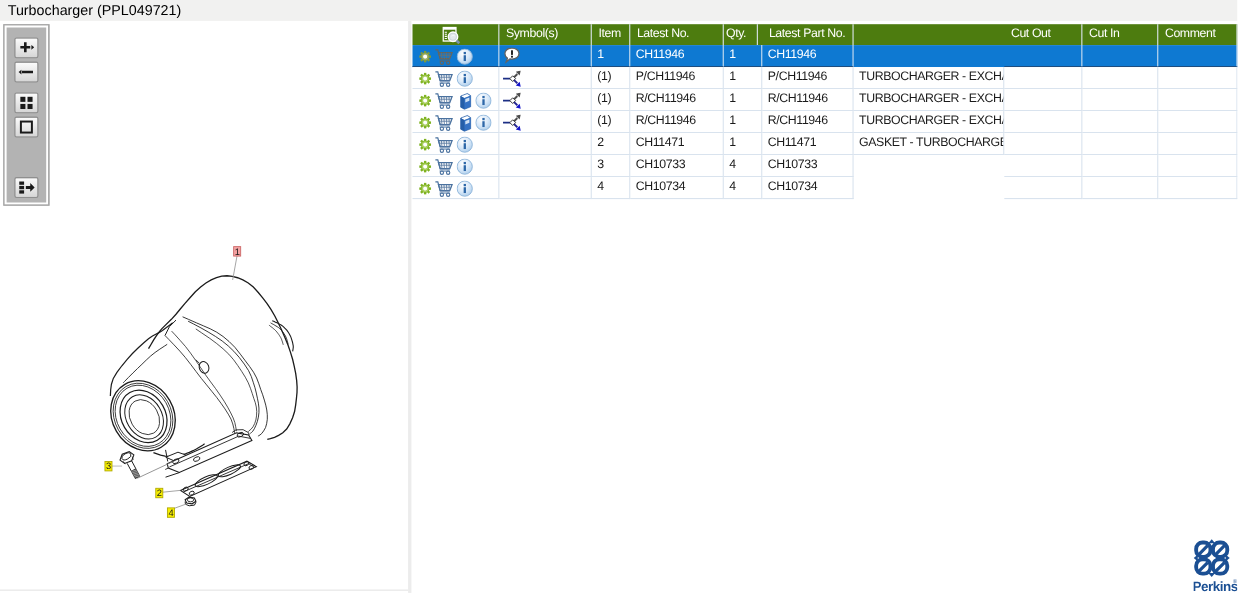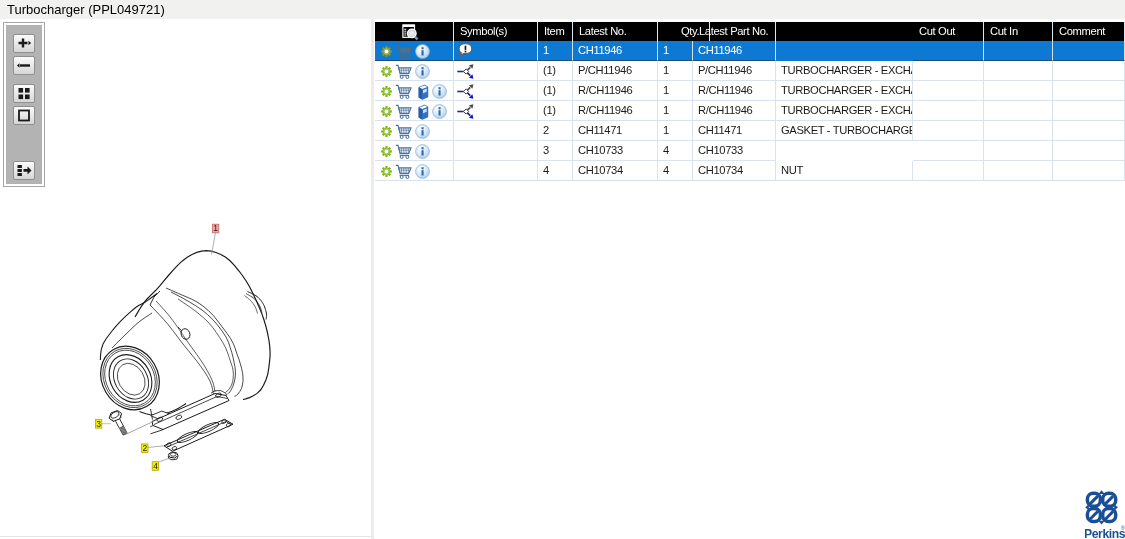--- a/index.html
+++ b/index.html
@@ -8,21 +8,21 @@
 #titlebar{position:absolute;left:0;top:0;width:1125px;height:19px;background:#f1f1f0;}
 #titlebar span{position:absolute;left:7px;top:2px;font-size:13px;font-weight:normal;color:#000;}
 #leftbottom{position:absolute;left:0;top:536px;width:371px;height:1px;background:#e4e4e4;}
 #divider{position:absolute;left:371px;top:19px;width:3px;height:520px;background:#ececec;}
 #toolbar{position:absolute;left:3px;top:22px;width:40px;height:163px;background:#b3b3b3;
   border:1px solid #a6a6a6;box-shadow:inset 0 0 0 2px #ffffff;}
 .tbtn{position:absolute;left:9px;width:20px;height:17px;background:linear-gradient(#fbfbfb,#d6d6d6);
   border:1px solid #8f8f8f;border-radius:2px;}
 .tbtn svg{position:absolute;left:0;top:0;}
 #tbl{position:absolute;left:375px;top:22px;width:750px;height:160px;font-size:11.2px;letter-spacing:-0.35px;}
-.hrow{position:absolute;left:0;top:0;height:19px;width:750px;background:#000000;}
+.hrow{position:absolute;left:0;top:0;height:19px;width:750px;background:#4d7c0f;}
 .hcell{position:absolute;top:0;height:19px;color:#fff;line-height:19px;box-sizing:border-box;
   padding-left:6px;border-right:1px solid #dde6ef;overflow:hidden;white-space:nowrap;}
 .row{position:absolute;left:0;width:750px;height:20px;background:#fff;}
 .row.sel{background:#0e79d2;}
 .cell{position:absolute;top:0;height:20px;line-height:19px;box-sizing:border-box;padding-left:5px;
   border-right:1px solid #d9e3ee;border-bottom:1px solid #d9e3ee;color:#1a1a1a;
   overflow:hidden;white-space:nowrap;}
 .sel .cell{color:#fff;border-right:1px solid #cfe0f0;border-bottom:1px solid #1d4d80;}
 .icell{padding-left:0;}
 .icell svg{position:absolute;top:3px;}
@@ -144,21 +144,21 @@
       <text x="155.5" y="468.9" font-size="8.5" text-anchor="middle" fill="#1a1a1a">4</text>
 </g>
 </svg>
 
 <div id="tbl">
 <div class="hrow">
 <div class="hcell" style="left:0px;width:79px"></div>
 <div class="hcell" style="left:79px;width:84px">Symbol(s)</div>
 <div class="hcell" style="left:163px;width:35px">Item</div>
 <div class="hcell" style="left:198px;width:85px">Latest No.</div>
-<div class="hcell" style="left:300px;width:35px">Qty.</div>
+<div class="hcell" style="left:279px;width:35px">Qty.</div>
 <div class="hcell" style="left:318px;width:83px">Latest Part No.</div>
 <div class="hcell" style="left:538px;width:71px">Cut Out</div>
 <div class="hcell" style="left:609px;width:69px">Cut In</div>
 <div class="hcell" style="left:678px;width:72px">Comment</div>
 </div>
 <svg style="position:absolute;left:27px;top:2px" width="17" height="17" viewBox="0 0 17 17">
       <rect x="0.9" y="0.9" width="11.6" height="12.4" fill="none" stroke="#fff" stroke-width="1.2"></rect>
       <rect x="0.9" y="0.9" width="11.6" height="2.1" fill="#fff"></rect>
       <path d="M2.3 5.3h2M2.3 7.2h2M2.3 9.1h2M2.3 11h2" stroke="#fff" stroke-width="1"></path>
       <circle cx="9.8" cy="9.4" r="4.3" fill="#cfd6da" stroke="#fff" stroke-width="1.3"></circle>
@@ -493,21 +493,20 @@
           <circle cx="7.5" cy="7.5" r="6.9" fill="url(#ig7)" stroke="#8cb4da" stroke-width="0.8"></circle>
           <rect x="6.5" y="3.2" width="2.1" height="2.1" fill="#2d67a8"></rect>
           <rect x="6.5" y="6.2" width="2.1" height="5.3" fill="#2d67a8"></rect>
         </svg>
 </div>
 <div class="cell icell" style="left:79px;width:84px"></div>
 <div class="cell" style="left:163px;width:35px">4</div>
 <div class="cell" style="left:198px;width:85px">CH10734</div>
 <div class="cell" style="left:283px;width:35px">4</div>
 <div class="cell" style="left:318px;width:83px">CH10734</div>
-<div class="cell" style="left:401px;width:137px">NUT</div>
 <div class="cell" style="left:538px;width:71px"></div>
 <div class="cell" style="left:609px;width:69px"></div>
 <div class="cell" style="left:678px;width:72px"></div>
 </div>
 </div>
 
 <svg id="logo" width="40" height="50" viewBox="0 0 40 50">
 <g fill="none" stroke="#1b4f93">
 <rect x="2.4" y="3.2" width="13" height="13" rx="5.8" stroke-width="3.5"></rect>
 <rect x="17.7" y="3.2" width="13" height="13" rx="5.8" stroke-width="3.5"></rect>

